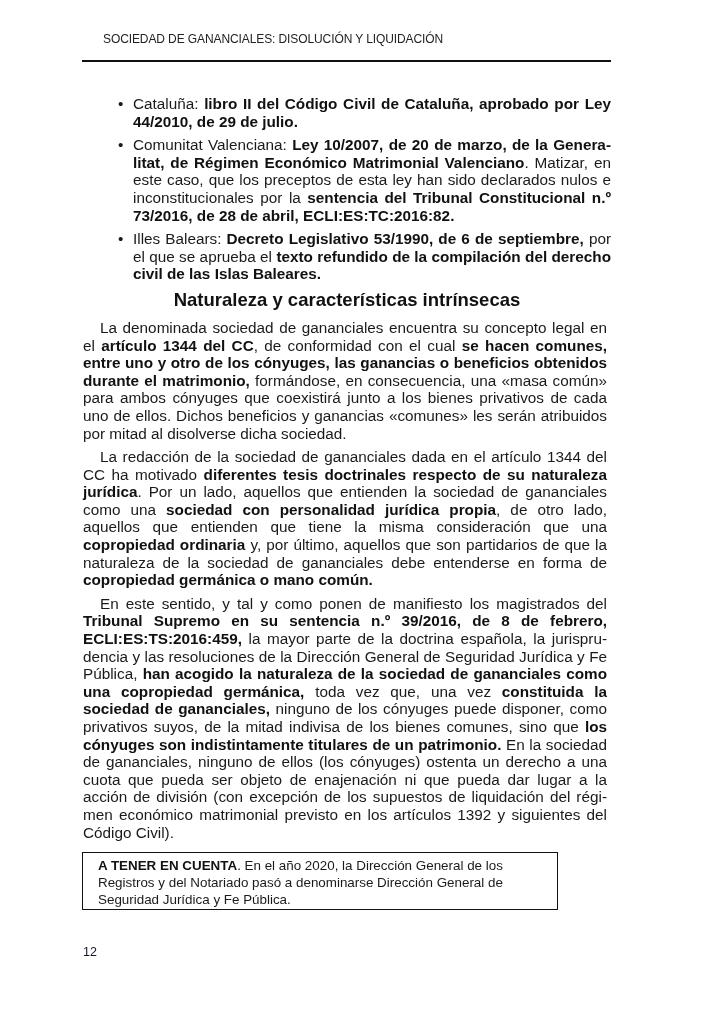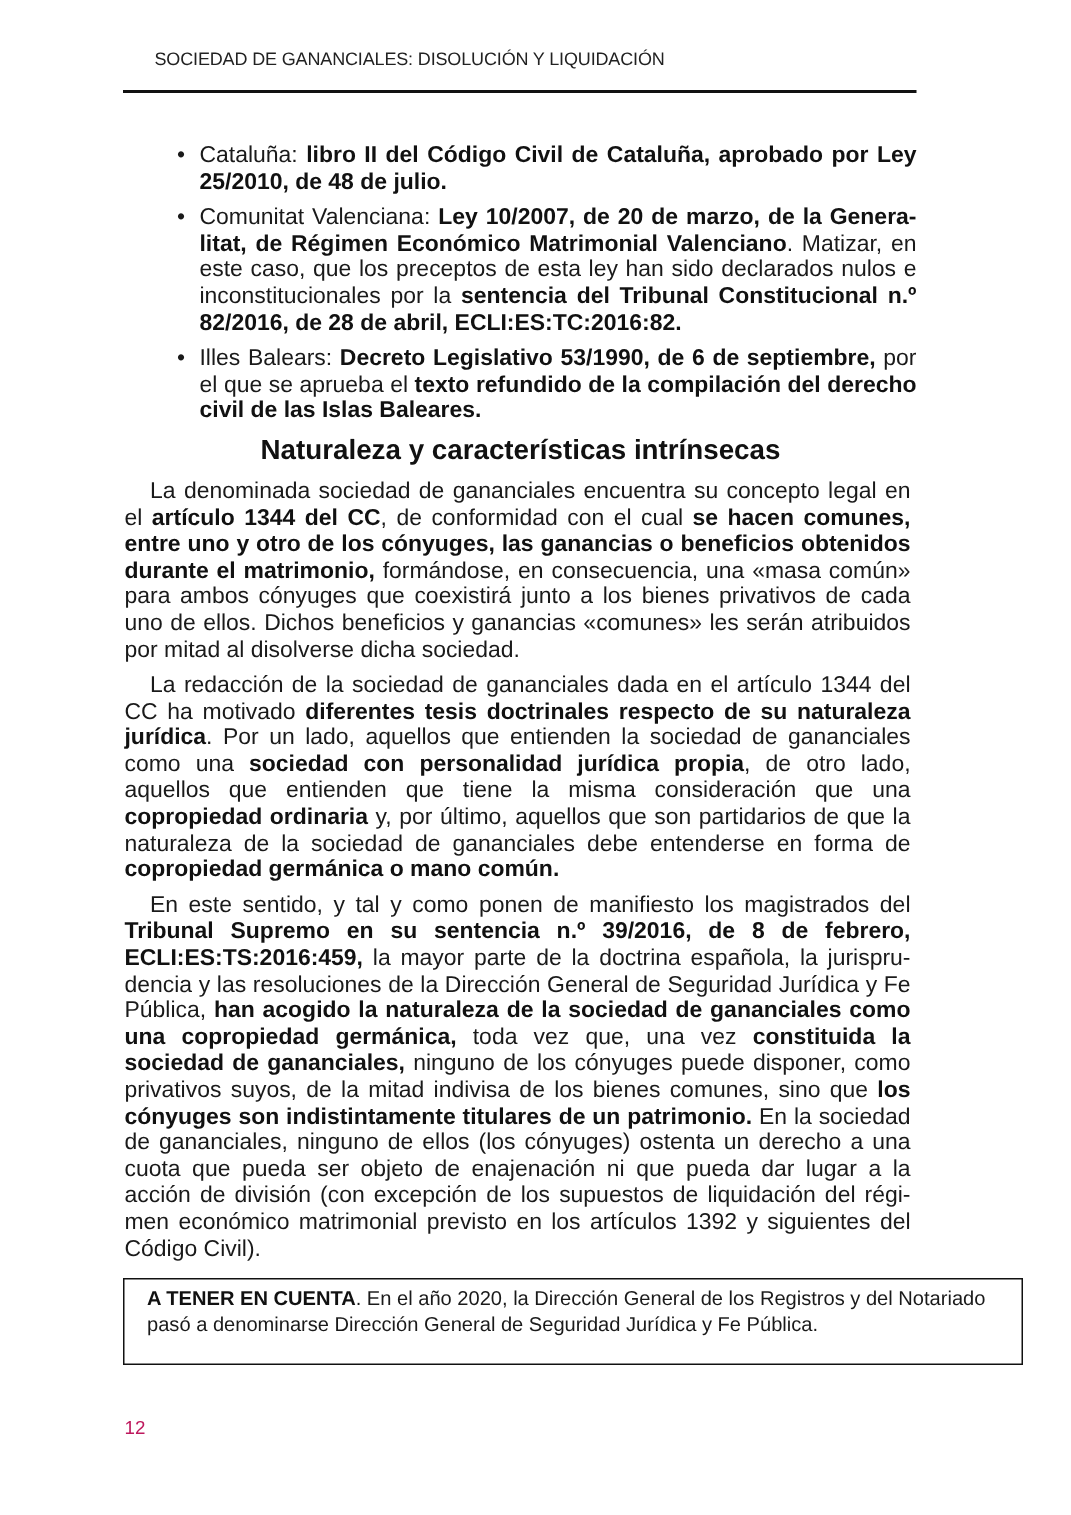--- a/index.html
+++ b/index.html
@@ -69,52 +69,52 @@
       color: #111;
     }
     .para {
       margin: 0 4px 6px 0;
       text-indent: 17px;
     }
     .note-box {
       position: absolute;
       left: 82px;
       top: 852px;
-      width: 600px;
+      width: 476px;
       height: 58px;
       border: 1.5px solid #111;
       box-sizing: border-box;
       padding: 4px 14px 0 15px;
       font-size: 13.4px;
       line-height: 17px;
       text-align: left;
     }
     .page-number {
       position: absolute;
       left: 83px;
       top: 945px;
       font-size: 12.5px;
-      color: #be185d;
+      color: #0f172a;
     }
   </style>
 </head>
 <body>
 
 <div class="running-head">SOCIEDAD DE GANANCIALES: DISOLUCIÓN Y LIQUIDACIÓN</div>
 <div class="head-rule"></div>
 
 <div class="content">
   <ul class="bullets">
     <li>
       <span class="dot">•</span>
-      <span><span>Cataluña: </span><b>libro II del Código Civil de Cataluña, aprobado por Ley 25/2010, de 48 de julio.</b></span>
+      <span><span>Cataluña: </span><b>libro II del Código Civil de Cataluña, aprobado por Ley 44/2010, de 29 de julio.</b></span>
     </li>
     <li>
       <span class="dot">•</span>
-      <span><span>Comunitat Valenciana: </span><b>Ley 10/2007, de 20 de marzo, de la Genera­litat, de Régimen Económico Matrimonial Valenciano</b><span>. Matizar, en este caso, que los preceptos de esta ley han sido declarados nulos e inconstitucionales por la </span><b>sentencia del Tribunal Constitucional n.º 82/2016, de 28 de abril, ECLI:ES:TC:2016:82.</b></span>
+      <span><span>Comunitat Valenciana: </span><b>Ley 10/2007, de 20 de marzo, de la Genera­litat, de Régimen Económico Matrimonial Valenciano</b><span>. Matizar, en este caso, que los preceptos de esta ley han sido declarados nulos e inconstitucionales por la </span><b>sentencia del Tribunal Constitucional n.º 73/2016, de 28 de abril, ECLI:ES:TC:2016:82.</b></span>
     </li>
     <li>
       <span class="dot">•</span>
       <span><span>Illes Balears: </span><b>Decreto Legislativo 53/1990, de 6 de septiembre,</b><span> por el que se aprueba el </span><b>texto refundido de la compilación del derecho civil de las Islas Baleares.</b></span>
     </li>
   </ul>
 
   <h2 class="section-title">
     <span>Naturaleza y características intrínsecas</span><br>
   </h2>

